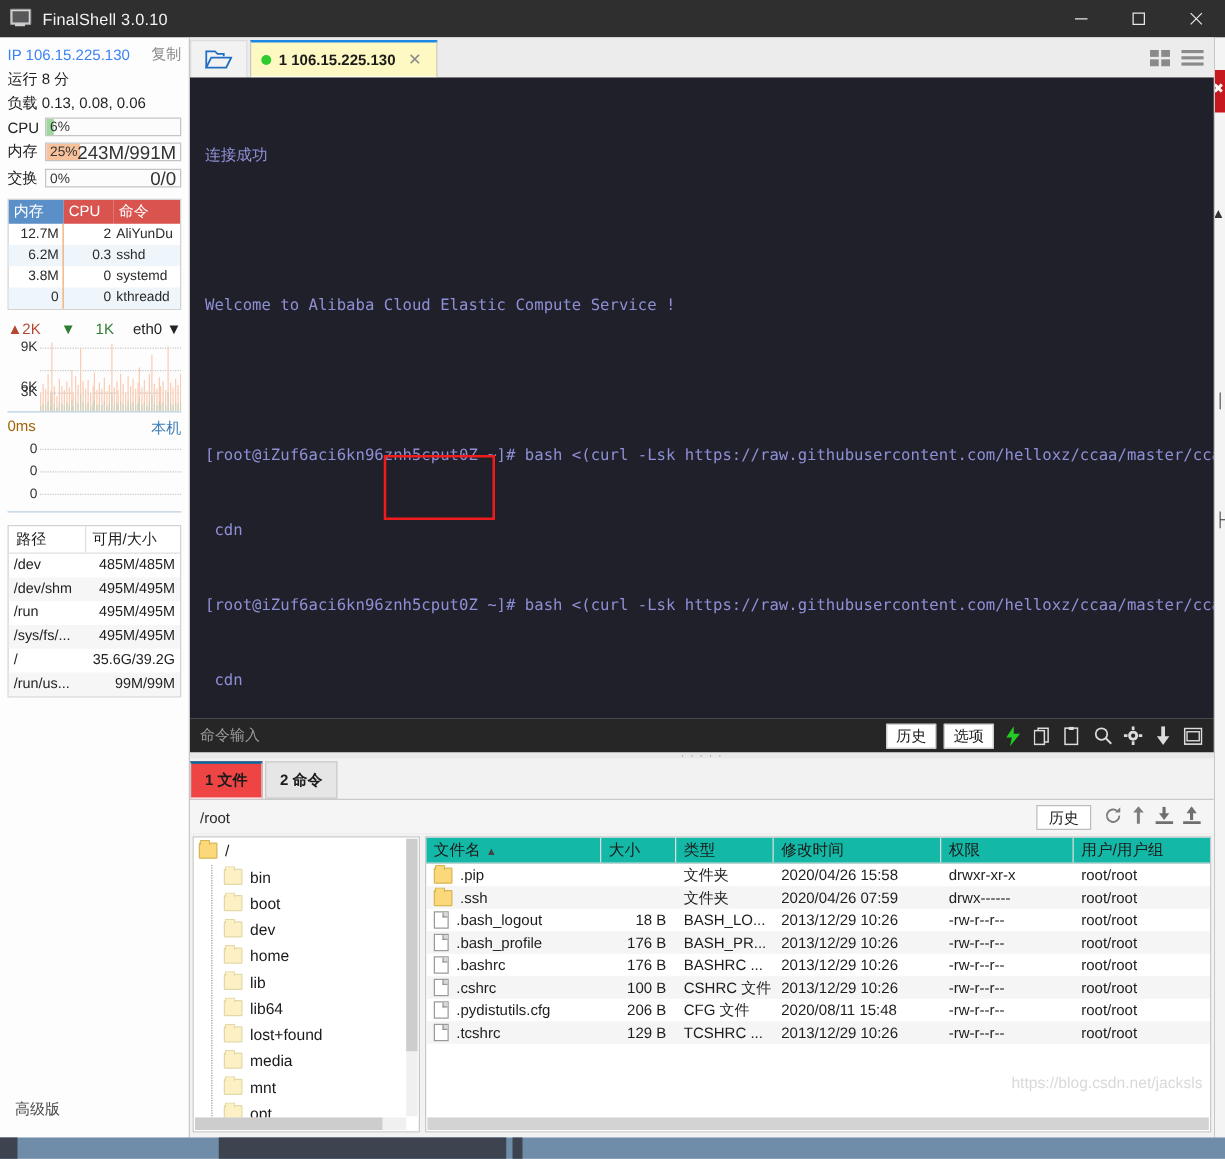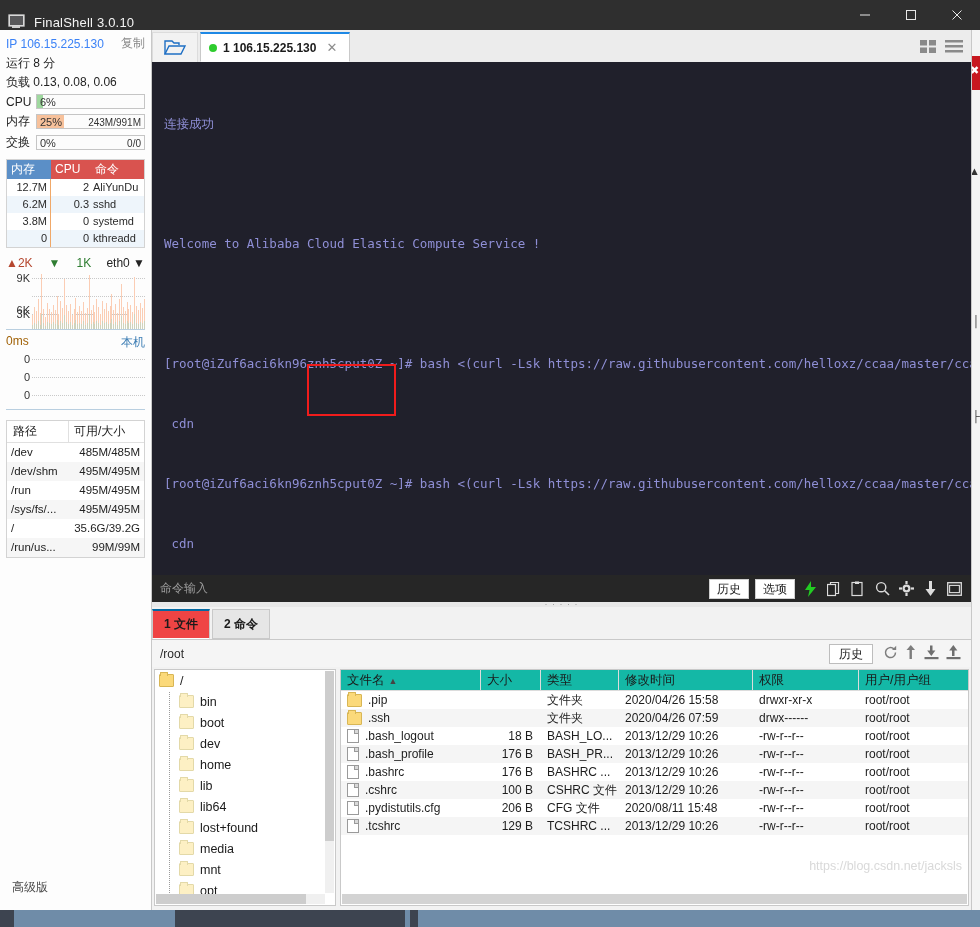--- a/index.html
+++ b/index.html
@@ -15,21 +15,21 @@
   }
   
   #app-window{
     position:absolute;left:0;top:0;width:980px;height:927px;
     background:#ececec;
   }
   
   #titlebar{
     position:absolute;left:0;top:0;width:980px;height:30px;
     background:#2f2f2f;color:#f2f2f2;
-    display:flex;align-items:flex-end;
+    display:flex;align-items:center;
   }
   #titlebar .app-icon{
     margin-left:8px;width:18px;height:16px;position:relative;display:inline-block;
   }
   #titlebar .app-icon .scr{
     position:absolute;left:0;top:0;width:15px;height:11px;
     background:#d9d9d9;border:1px solid #9a9a9a;border-radius:1px;
   }
   #titlebar .app-icon .scr:after{
     content:"";position:absolute;left:1px;top:1px;right:1px;bottom:1px;background:#58585a;
@@ -64,21 +64,21 @@
   .meter-label{width:30px;font-size:12px;color:#232323;}
   .meter{
     position:relative;flex:1;height:15px;border:1px solid #c5c5c5;background:#fcfcfc;
     box-sizing:border-box;overflow:hidden;
   }
   .meter .fill{position:absolute;left:0;top:0;bottom:0;}
   .meter .txt{
     position:absolute;left:3px;top:0;height:15px;line-height:15px;font-size:11px;color:#333;
   }
   .meter .txt-right{
-    position:absolute;right:3px;top:0;height:15px;line-height:15px;font-size:10px;color:#333;text-align:center;
+    position:absolute;right:3px;top:0;height:15px;line-height:15px;font-size:15px;color:#333;text-align:center;
   }
   
   .proc-wrap{margin:6px 6px 0 6px;border:1px solid #d3d3d3;background:#fff;}
   .proc-head{display:flex;height:19px;}
   .proc-head div{
     color:#fff;font-size:12px;line-height:19px;padding-left:4px;box-sizing:border-box;
   }
   .ph-mem{background:#5b8fc7;width:44px;}
   .ph-cpu{background:#d9534f;width:40px;}
   .ph-cmd{background:#d9534f;flex:1;}
@@ -151,21 +151,21 @@
   
   #tabstrip{
     position:relative;height:32px;background:#ececec;border-bottom:1px solid #c9c9c9;
     display:flex;align-items:flex-end;
   }
   .opentab{
     width:44px;height:29px;display:flex;align-items:center;justify-content:center;
     background:#f2f2f2;border:1px solid #dcdcdc;border-bottom:none;
   }
   .sshtab{
-    height:30px;min-width:150px;background:#ffffff;border:1px solid #c9c9c9;border-bottom:1px solid #fff;
+    height:30px;min-width:150px;background:#fef9c3;border:1px solid #c9c9c9;border-bottom:1px solid #fff;
     border-top:2px solid #1e88e5;
     display:flex;align-items:center;padding:0 8px;margin-left:2px;box-sizing:border-box;
   }
   .sshtab .dot{width:8px;height:8px;border-radius:50%;background:#2ecc2e;margin-right:6px;}
   .sshtab .lbl{font-size:12px;font-weight:bold;color:#1b1b1b;}
   .sshtab .x{margin-left:10px;color:#8d8d8d;font-size:13px;}
   #tabstrip .right-icons{
     margin-left:auto;display:flex;align-items:center;gap:8px;padding:0 8px 5px 0;
   }
   .grid-icon,.menu-icon{display:block;}

